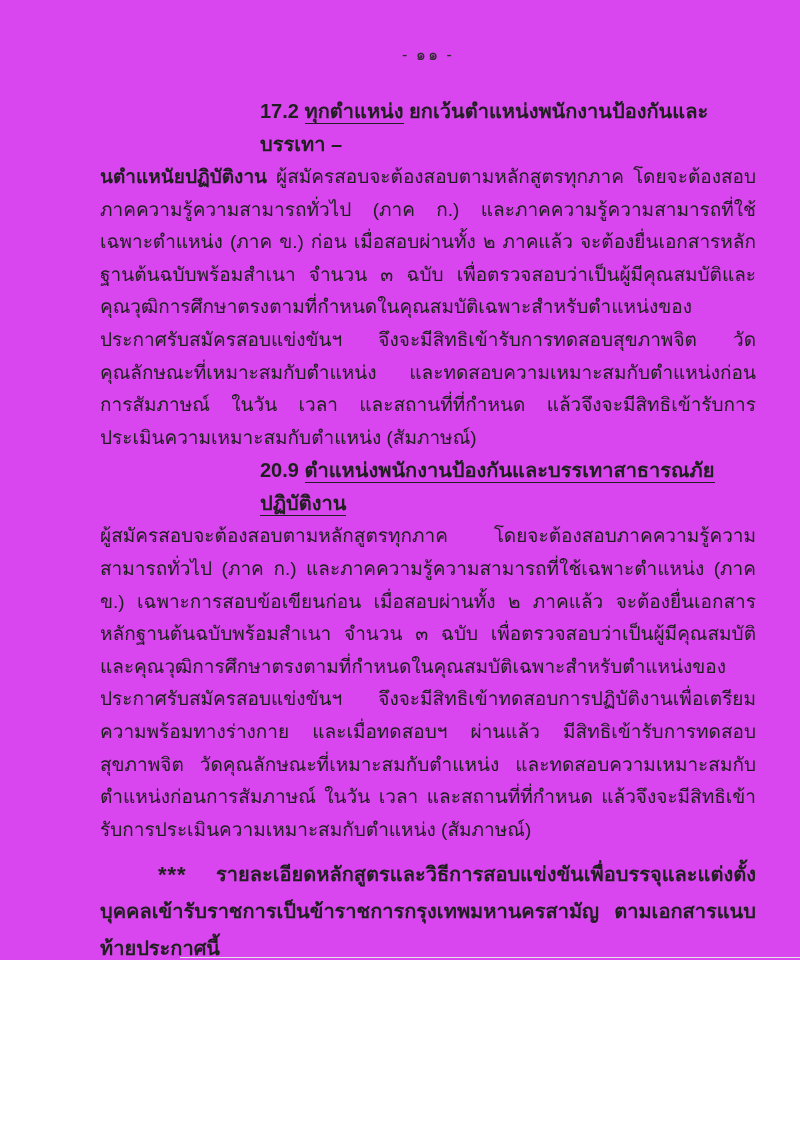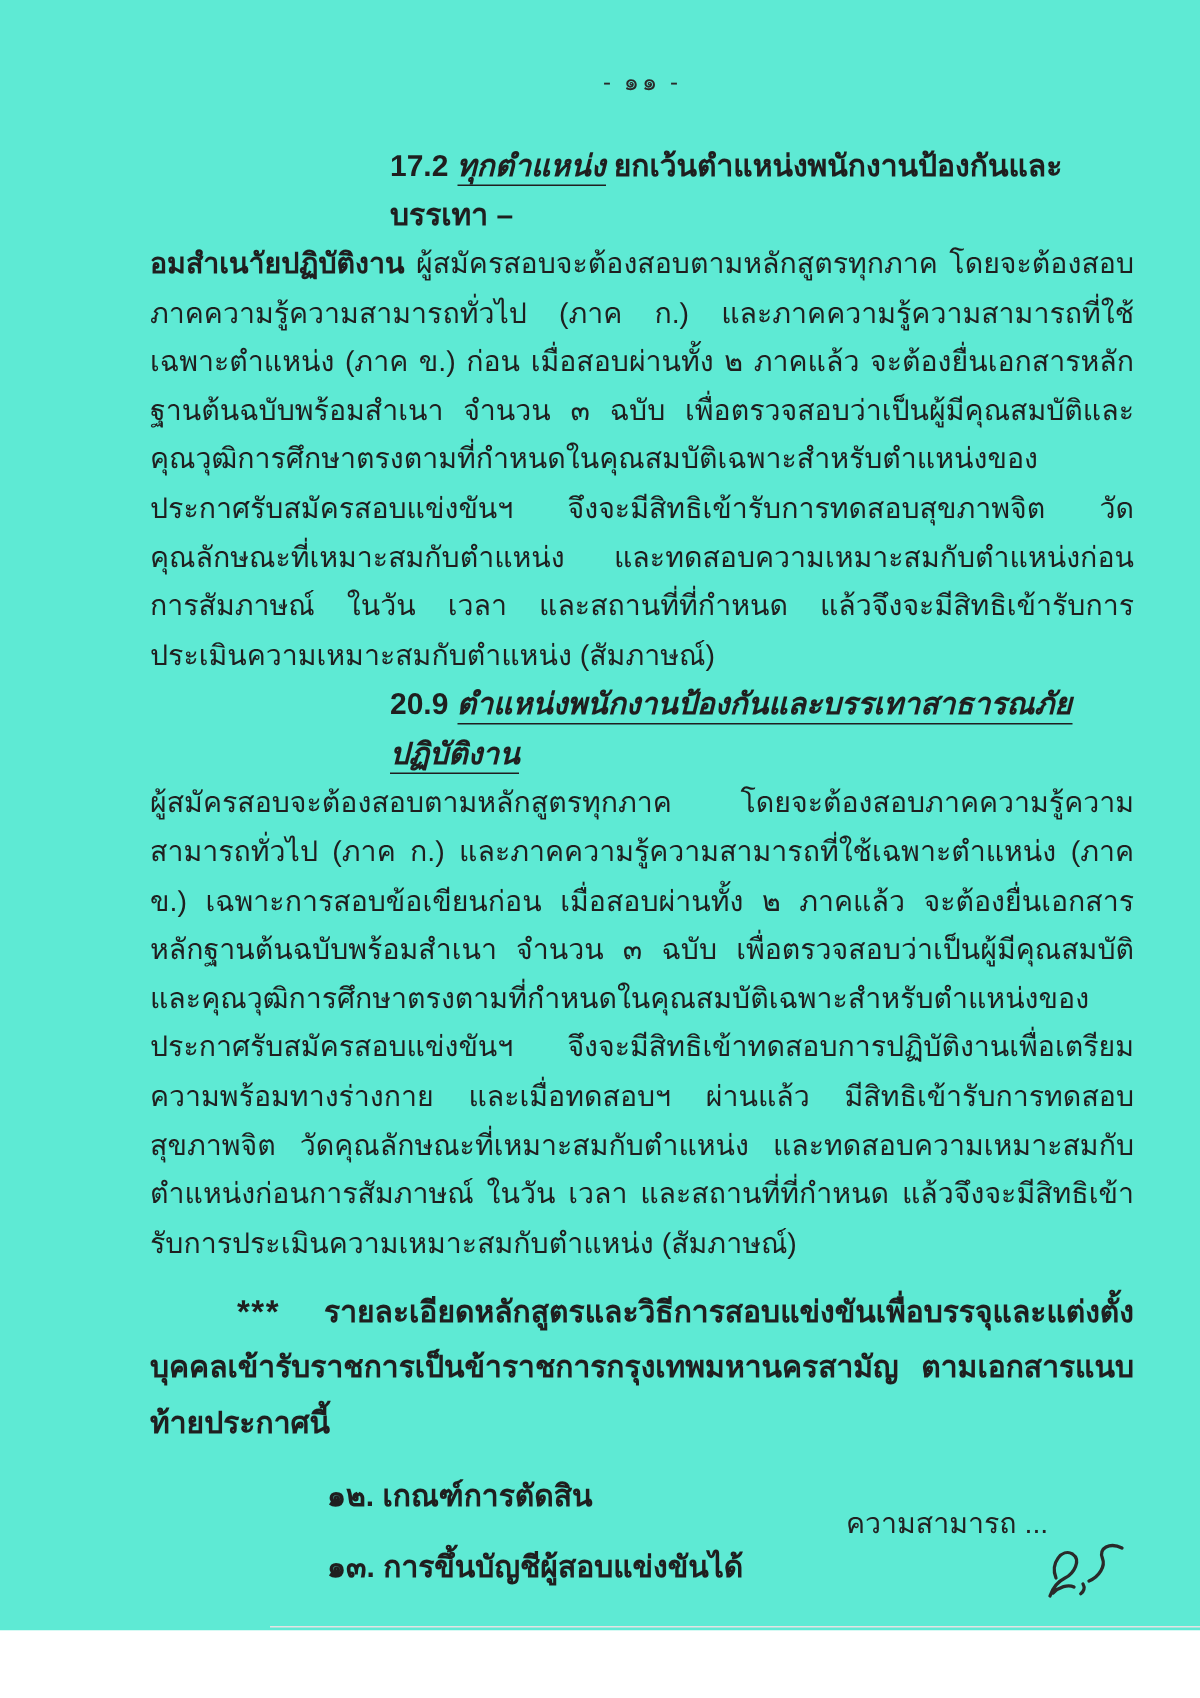--- a/index.html
+++ b/index.html
@@ -1,19 +1,19 @@
 <!DOCTYPE html>
 <html><head>
 <meta charset="utf-8">
 <style>
   html,body { margin:0; padding:0; background:#ffffff; }
   .sheet {
     position:relative;
-    width:800px; height:1087px;
-    background:#5eead4;
+    width:800px; height:960px;
+    background:#d946ef;
     overflow:hidden;
     font-family:"Liberation Sans","DejaVu Sans",sans-serif;
     color:#1f1f1f;
     -webkit-font-smoothing:antialiased;
   }
   .content {
     position:absolute;
     left:100px; right:44px; top:42px;
   }
   .page-number {
@@ -28,21 +28,21 @@
     font-size:20px;
     line-height:33px;
     margin:0 0 0 118px;
   }
   .h-sub {
     font-weight:700;
     font-size:20px;
     line-height:33px;
     margin:0 0 0 160px;
   }
-  .u { border-bottom:1.6px solid #1f1f1f; padding-bottom:1px;font-style:italic; }
+  .u { border-bottom:1.6px solid #1f1f1f; padding-bottom:1px; }
   p.body {
     font-size:19px;
     line-height:32.6px;
     margin:0;
     text-align:justify;
     text-justify:inter-word;
   }
   p.indented { text-indent:162px; }
   .lead { font-weight:700; }
   .note {
@@ -82,21 +82,21 @@
     <div class="page-number">- ๑๑ -</div>
 
 
     <div class="h-sub">
       <span>17.2</span>
       <span class="u">ทุกตำแหน่ง</span>
       <span>ยกเว้นตำแหน่งพนักงานป้องกันและบรรเทา –</span>
     </div>
 
     <p class="body">
-      <span class="lead">อมสำเนาัยปฏิบัติงาน</span>
+      <span class="lead">นตำแหนัยปฏิบัติงาน</span>
       <span>ผู้สมัครสอบจะต้องสอบตามหลักสูตรทุกภาค โดยจะต้องสอบภาคความรู้ความสามารถทั่วไป (ภาค ก.) และภาคความรู้ความสามารถที่ใช้เฉพาะตำแหน่ง (ภาค ข.) ก่อน เมื่อสอบผ่านทั้ง ๒ ภาคแล้ว จะต้องยื่นเอกสารหลักฐานต้นฉบับพร้อมสำเนา จำนวน ๓ ฉบับ เพื่อตรวจสอบว่าเป็นผู้มีคุณสมบัติและคุณวุฒิการศึกษาตรงตามที่กำหนดในคุณสมบัติเฉพาะสำหรับตำแหน่งของประกาศรับสมัครสอบแข่งขันฯ จึงจะมีสิทธิเข้ารับการทดสอบสุขภาพจิต วัดคุณลักษณะที่เหมาะสมกับตำแหน่ง และทดสอบความเหมาะสมกับตำแหน่งก่อนการสัมภาษณ์ ในวัน เวลา และสถานที่ที่กำหนด แล้วจึงจะมีสิทธิเข้ารับการประเมินความเหมาะสมกับตำแหน่ง (สัมภาษณ์)</span>
     </p>
 
     <div class="h-sub">
       <span>20.9</span>
       <span class="u">ตำแหน่งพนักงานป้องกันและบรรเทาสาธารณภัยปฏิบัติงาน</span>
     </div>
 
     <p class="body">
       <span>ผู้สมัครสอบจะต้องสอบตามหลักสูตรทุกภาค โดยจะต้องสอบภาคความรู้ความสามารถทั่วไป (ภาค ก.) และภาคความรู้ความสามารถที่ใช้เฉพาะตำแหน่ง (ภาค ข.) เฉพาะการสอบข้อเขียนก่อน เมื่อสอบผ่านทั้ง ๒ ภาคแล้ว จะต้องยื่นเอกสารหลักฐานต้นฉบับพร้อมสำเนา จำนวน ๓ ฉบับ เพื่อตรวจสอบว่าเป็นผู้มีคุณสมบัติและคุณวุฒิการศึกษาตรงตามที่กำหนดในคุณสมบัติเฉพาะสำหรับตำแหน่งของประกาศรับสมัครสอบแข่งขันฯ จึงจะมีสิทธิเข้าทดสอบการปฏิบัติงานเพื่อเตรียมความพร้อมทางร่างกาย และเมื่อทดสอบฯ ผ่านแล้ว มีสิทธิเข้ารับการทดสอบสุขภาพจิต วัดคุณลักษณะที่เหมาะสมกับตำแหน่ง และทดสอบความเหมาะสมกับตำแหน่งก่อนการสัมภาษณ์ ในวัน เวลา และสถานที่ที่กำหนด แล้วจึงจะมีสิทธิเข้ารับการประเมินความเหมาะสมกับตำแหน่ง (สัมภาษณ์)</span>

